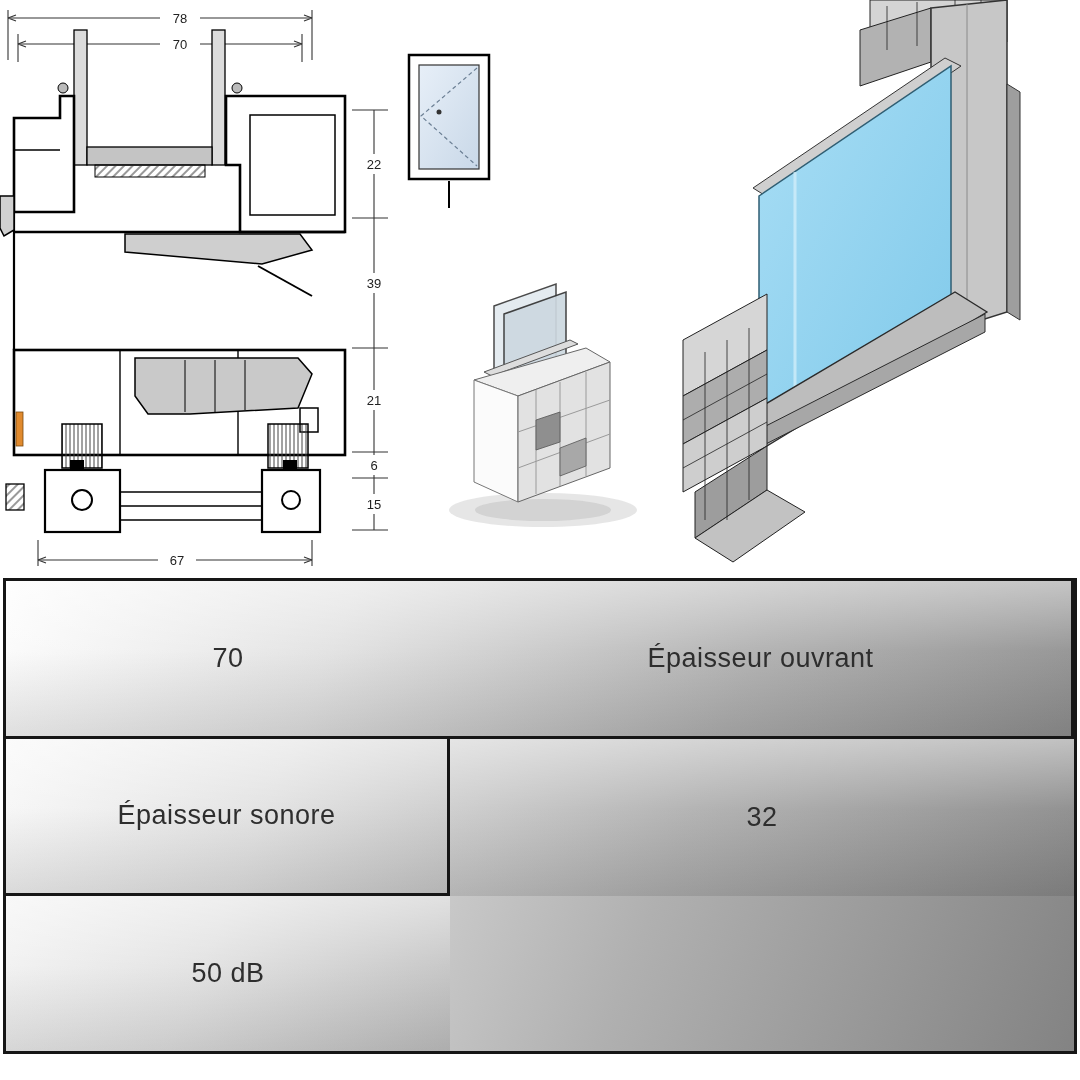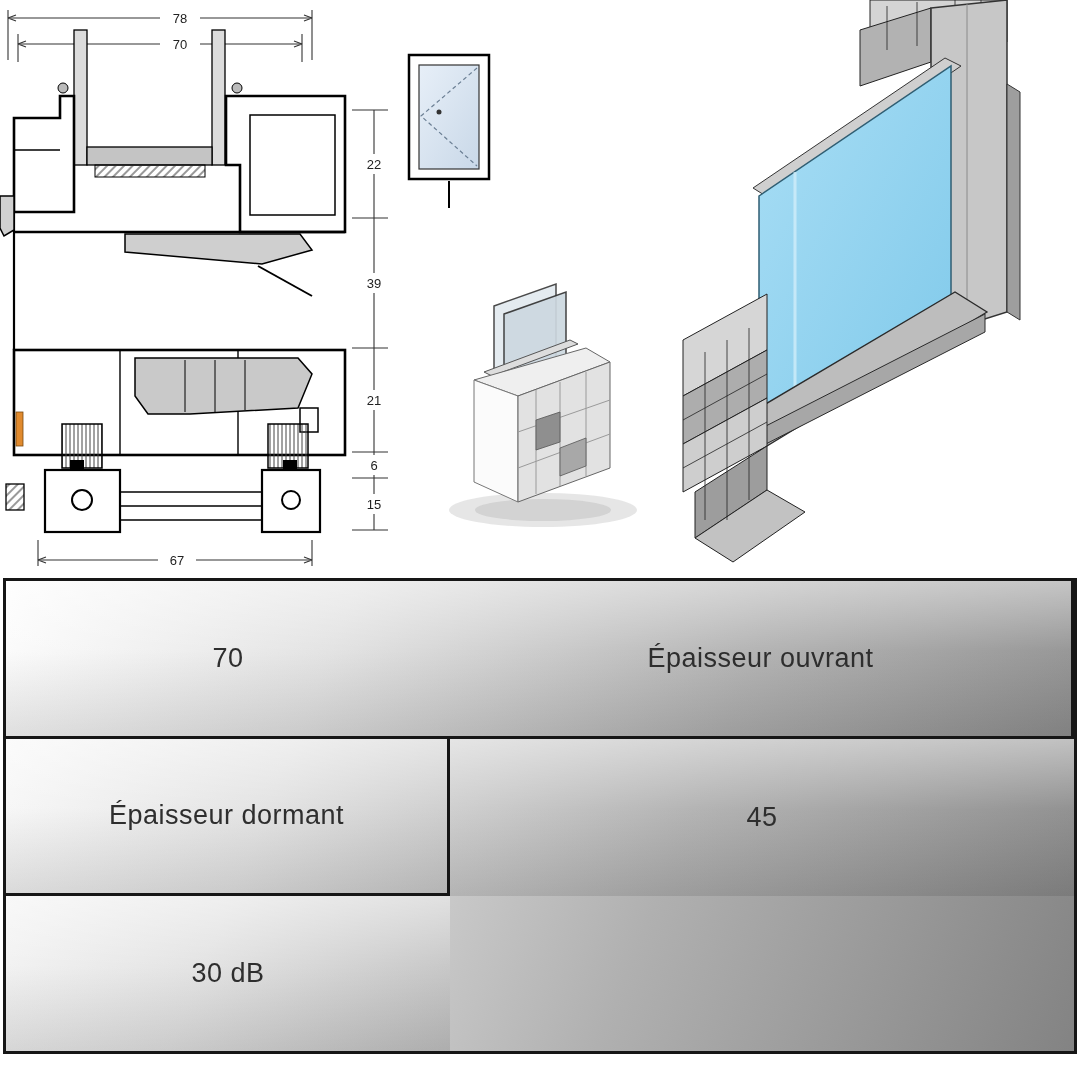--- a/index.html
+++ b/index.html
@@ -213,18 +213,18 @@
   <line x1="94" y1="328" x2="94" y2="500" stroke="#222" stroke-width="0.8"></line>
   <line x1="28" y1="420" x2="112" y2="374" stroke="#222" stroke-width="0.8"></line>
   <line x1="28" y1="468" x2="112" y2="422" stroke="#222" stroke-width="0.8"></line>
 </svg>
 
 <div class="spec-table">
   <div class="cell value">70</div>
 
   <div class="cell label">Épaisseur ouvrant</div>
 
-  <div class="cell label">Épaisseur dormant</div>
-  <div class="cell value">45</div>
-
-  <div class="cell value">30 dB</div>
+  <div class="cell label">Épaisseur sonore</div>
+  <div class="cell value">32</div>
+
+  <div class="cell value">50 dB</div>
 
 </div>
 
 </body></html>

